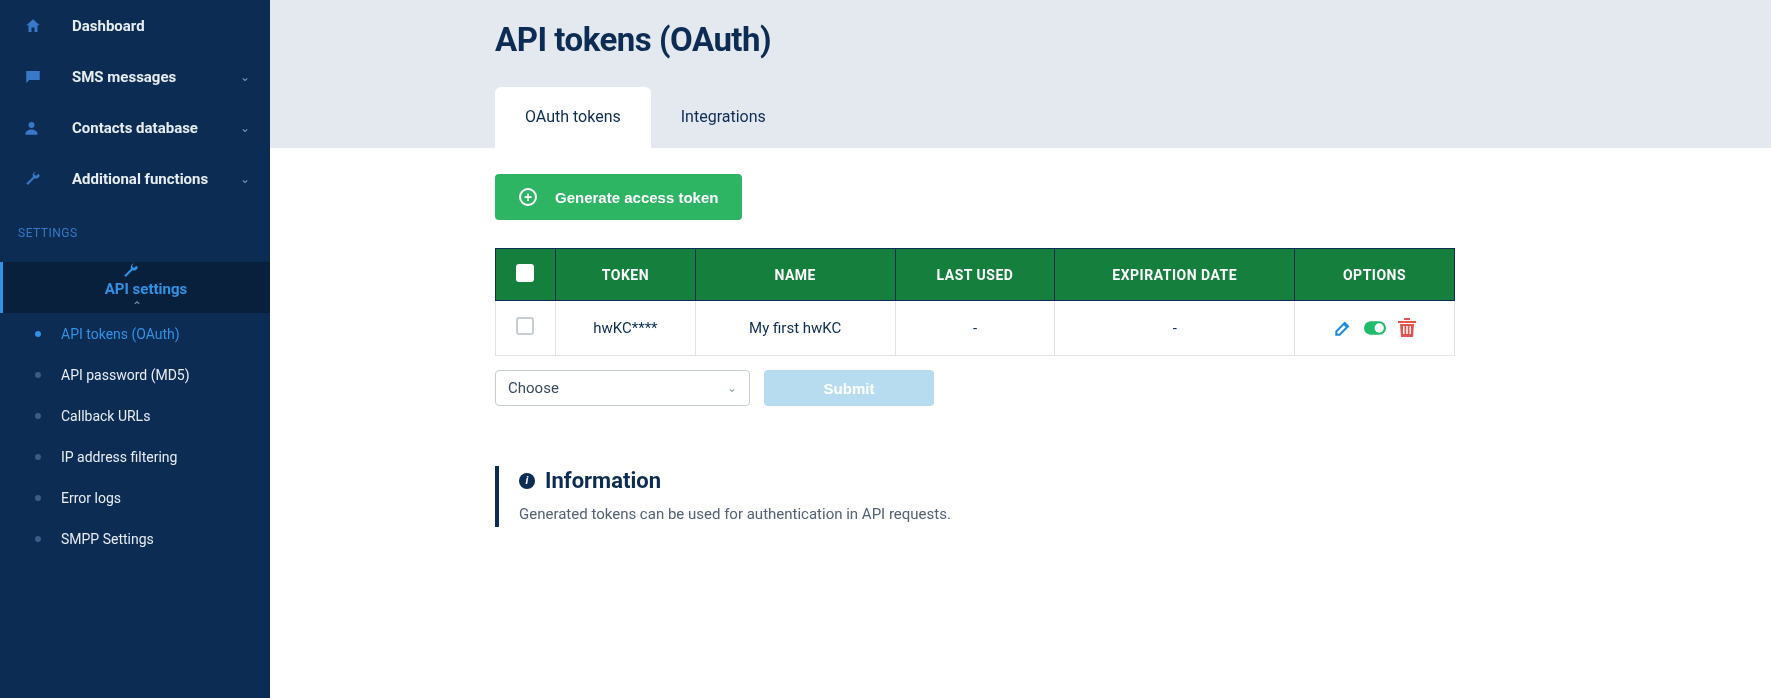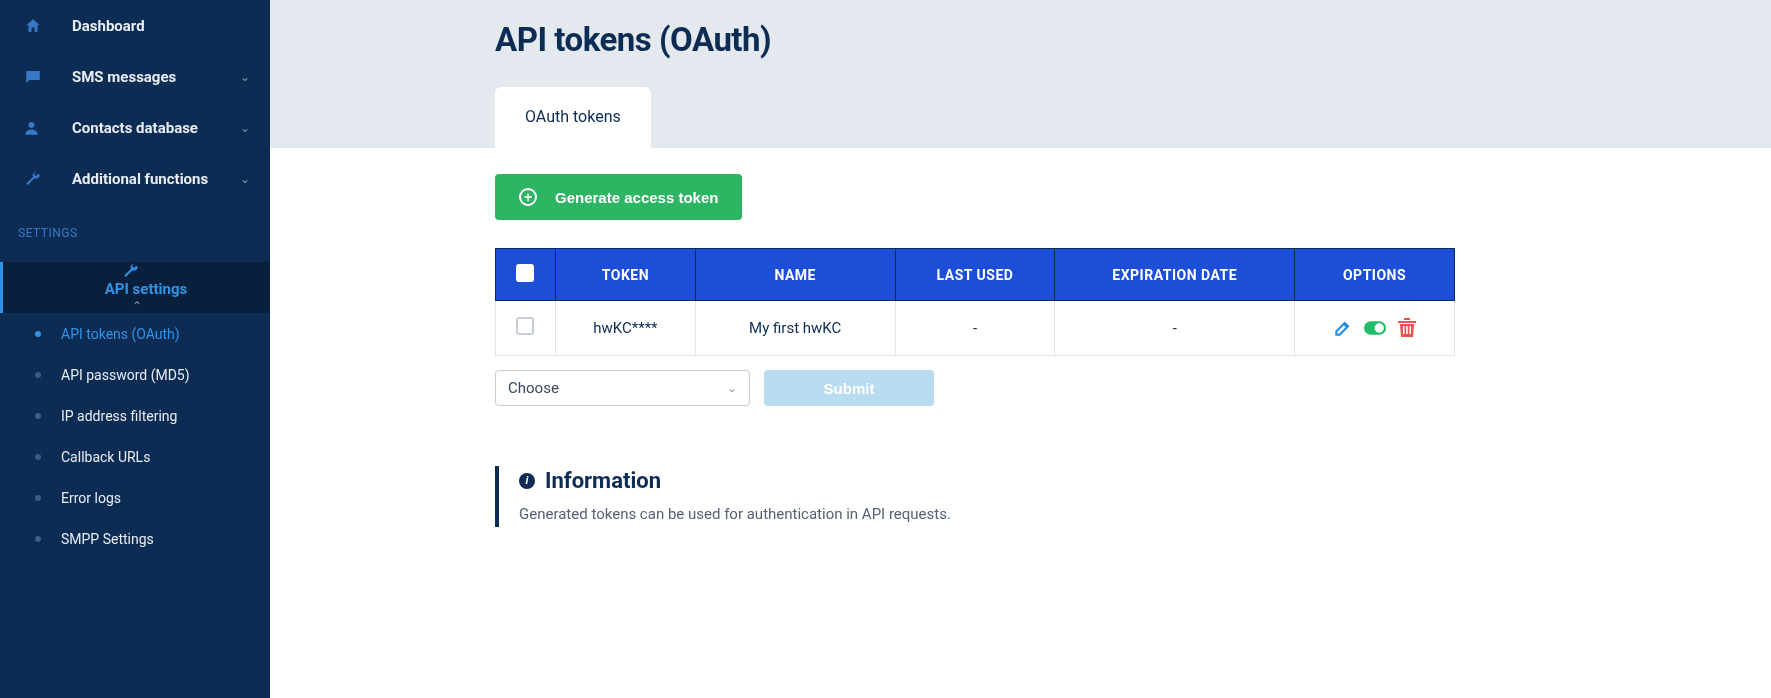--- a/index.html
+++ b/index.html
@@ -113,21 +113,21 @@
   margin-right:18px; font-size:14px; line-height:1;
 }
 
 .tokens-table {
   width: 960px;
   margin-top: 28px;
   border-collapse: collapse;
   border:1px solid #dfe4ea;
 }
 .tokens-table thead th {
-  background:#1d4ed8;
+  background:#15803d;
   color:#fff;
   font-weight:700;
   font-size:14px;
   letter-spacing:.5px;
   padding: 15px 10px;
   text-align:center;
   border:1px solid #0d2c54;
 }
 .tokens-table td {
   border:1px solid #dfe4ea;
@@ -236,41 +236,42 @@
   <div class="sb-sub on">
     <span class="bullet"></span>
     <span>API tokens (OAuth)</span>
   </div>
   <div class="sb-sub">
     <span class="bullet"></span>
     <span>API password (MD5)</span>
   </div>
   <div class="sb-sub">
     <span class="bullet"></span>
+    <span>Callback URLs</span>
+  </div>
+  <div class="sb-sub">
+    <span class="bullet"></span>
     <span>IP address filtering</span>
-  </div>
-  <div class="sb-sub">
-    <span class="bullet"></span>
-    <span>Callback URLs</span>
   </div>
   <div class="sb-sub">
     <span class="bullet"></span>
     <span>Error logs</span>
   </div>
   <div class="sb-sub">
     <span class="bullet"></span>
     <span>SMPP Settings</span>
   </div>
 </div>
 
 <div class="main">
   <div class="header-band">
     <h1 class="page-title">API tokens (OAuth)</h1>
     <div class="tabs">
       <div class="tab active">OAuth tokens</div>
+      <div class="tab">Integrations</div>
     </div>
   </div>
 
   <div class="content">
     <button class="gen-btn">
       <span class="plus">+</span>
       <span>Generate access token</span>
     </button>
 
     <table class="tokens-table">

